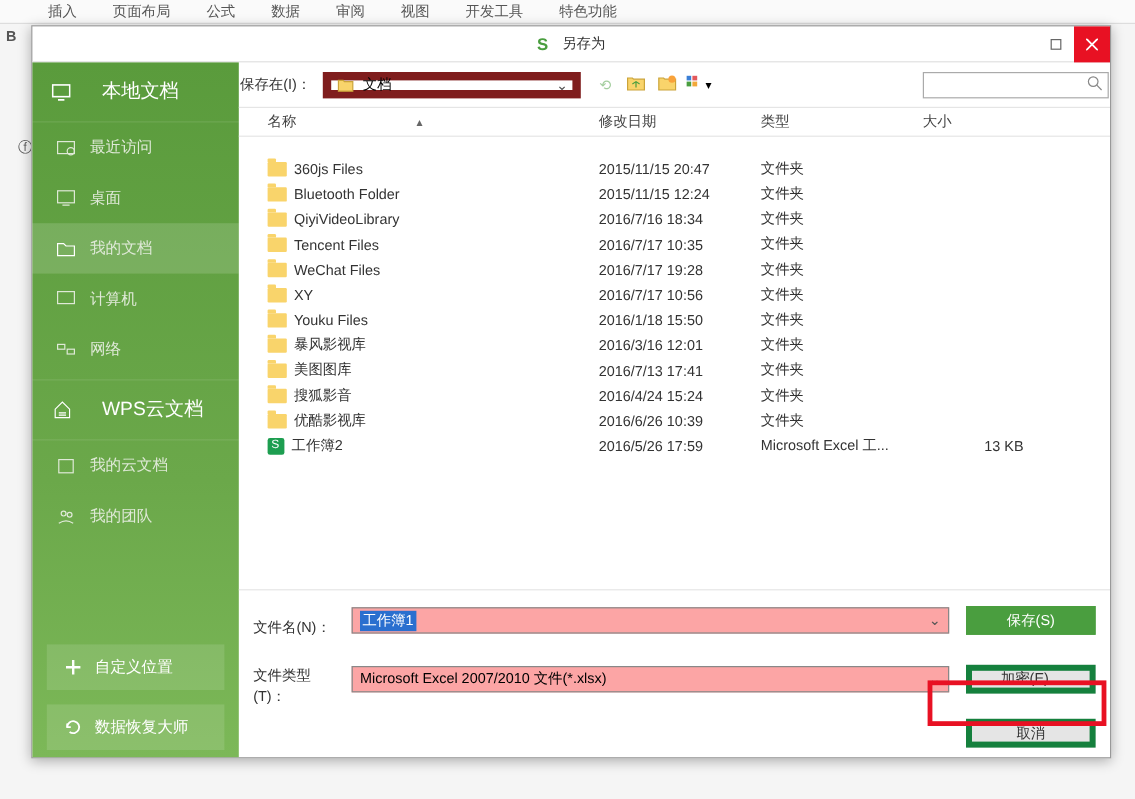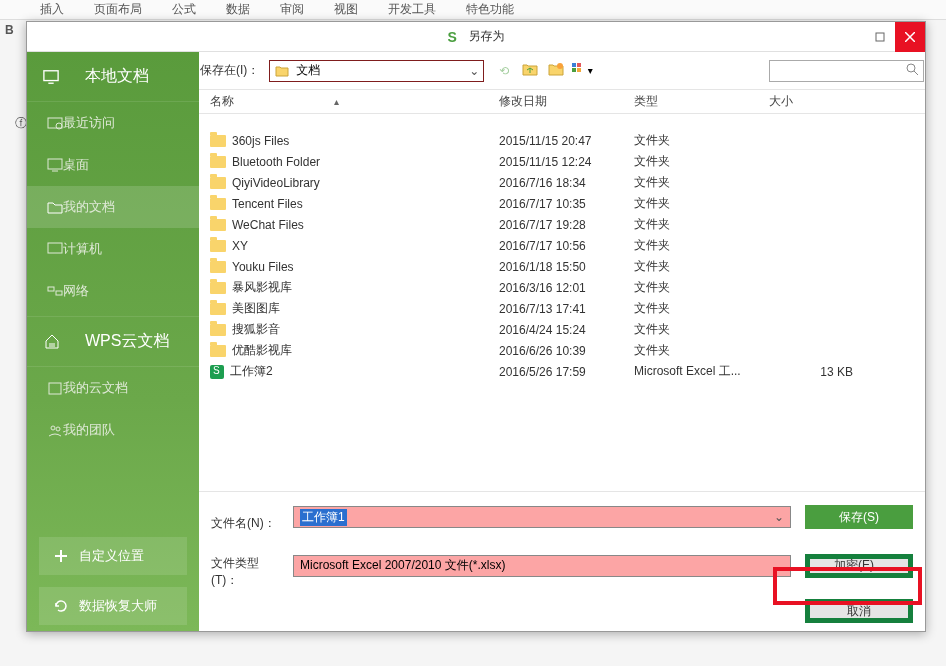--- a/index.html
+++ b/index.html
@@ -75,20 +75,21 @@
       align-items: center;
       gap: 26px;
       padding: 14px 16px;
       font-size: 16px;
       color: #fff;
       border-bottom: 1px solid rgba(255,255,255,0.1);
     }
     .sidebar-item {
       display: flex;
       align-items: center;
+      gap: 12px;
       padding: 12px 20px;
       font-size: 13px;
       color: #dfe9d7;
     }
     .sidebar-item.active { background: rgba(255,255,255,0.15); }
     .sidebar-header.second { border-top: 1px solid rgba(255,255,255,0.1); margin-top: 4px; }
     .sidebar-spacer { flex: 1; }
     .sidebar-bottom-btn {
       margin: 6px 12px;
       padding: 10px 14px;
@@ -106,21 +107,21 @@
       display: flex;
       align-items: center;
       gap: 10px;
       padding: 0 1px;
       border-bottom: 1px solid #e5e5e5;
     }
     .loc-label { color: #333; }
     .loc-select {
       display: flex;
       align-items: center;
-      border: 1px solid #7f1d1d;
+      border: 7px solid #7f1d1d;
       height: 22px;
       width: 215px;
       padding: 0 4px;
       gap: 6px;
       background: #fff;
     }
     .loc-select .chev { margin-left: auto; color: #555; }
     .loc-icons { display: flex; gap: 6px; align-items: center; }
     .loc-icon { width: 20px; height: 20px; display: flex; align-items: center; justify-content: center; border: 1px solid transparent; }
     .loc-icon.disabled { opacity: 0.5; }
@@ -135,21 +136,21 @@
     }
     .search-box .mag { margin-left: auto; color: #888; }
     .file-header {
       display: flex;
       height: 24px;
       border-bottom: 1px solid #e5e5e5;
       align-items: center;
       color: #444;
       font-size: 12px;
     }
-    .col-name { width: 300px; padding-left: 11px; display: flex; align-items: center; gap: 100px; }
+    .col-name { width: 300px; padding-left: 24px; display: flex; align-items: center; gap: 100px; }
     .col-date { width: 135px; }
     .col-type { width: 135px; }
     .col-size { width: 100px; padding-right: 16px; text-align: right; }
     .file-list { flex: 1; overflow: auto; margin-top: 16px; }
     .file-row {
       display: flex;
       height: 21px;
       align-items: center;
       color: #333;
       font-size: 12px;

